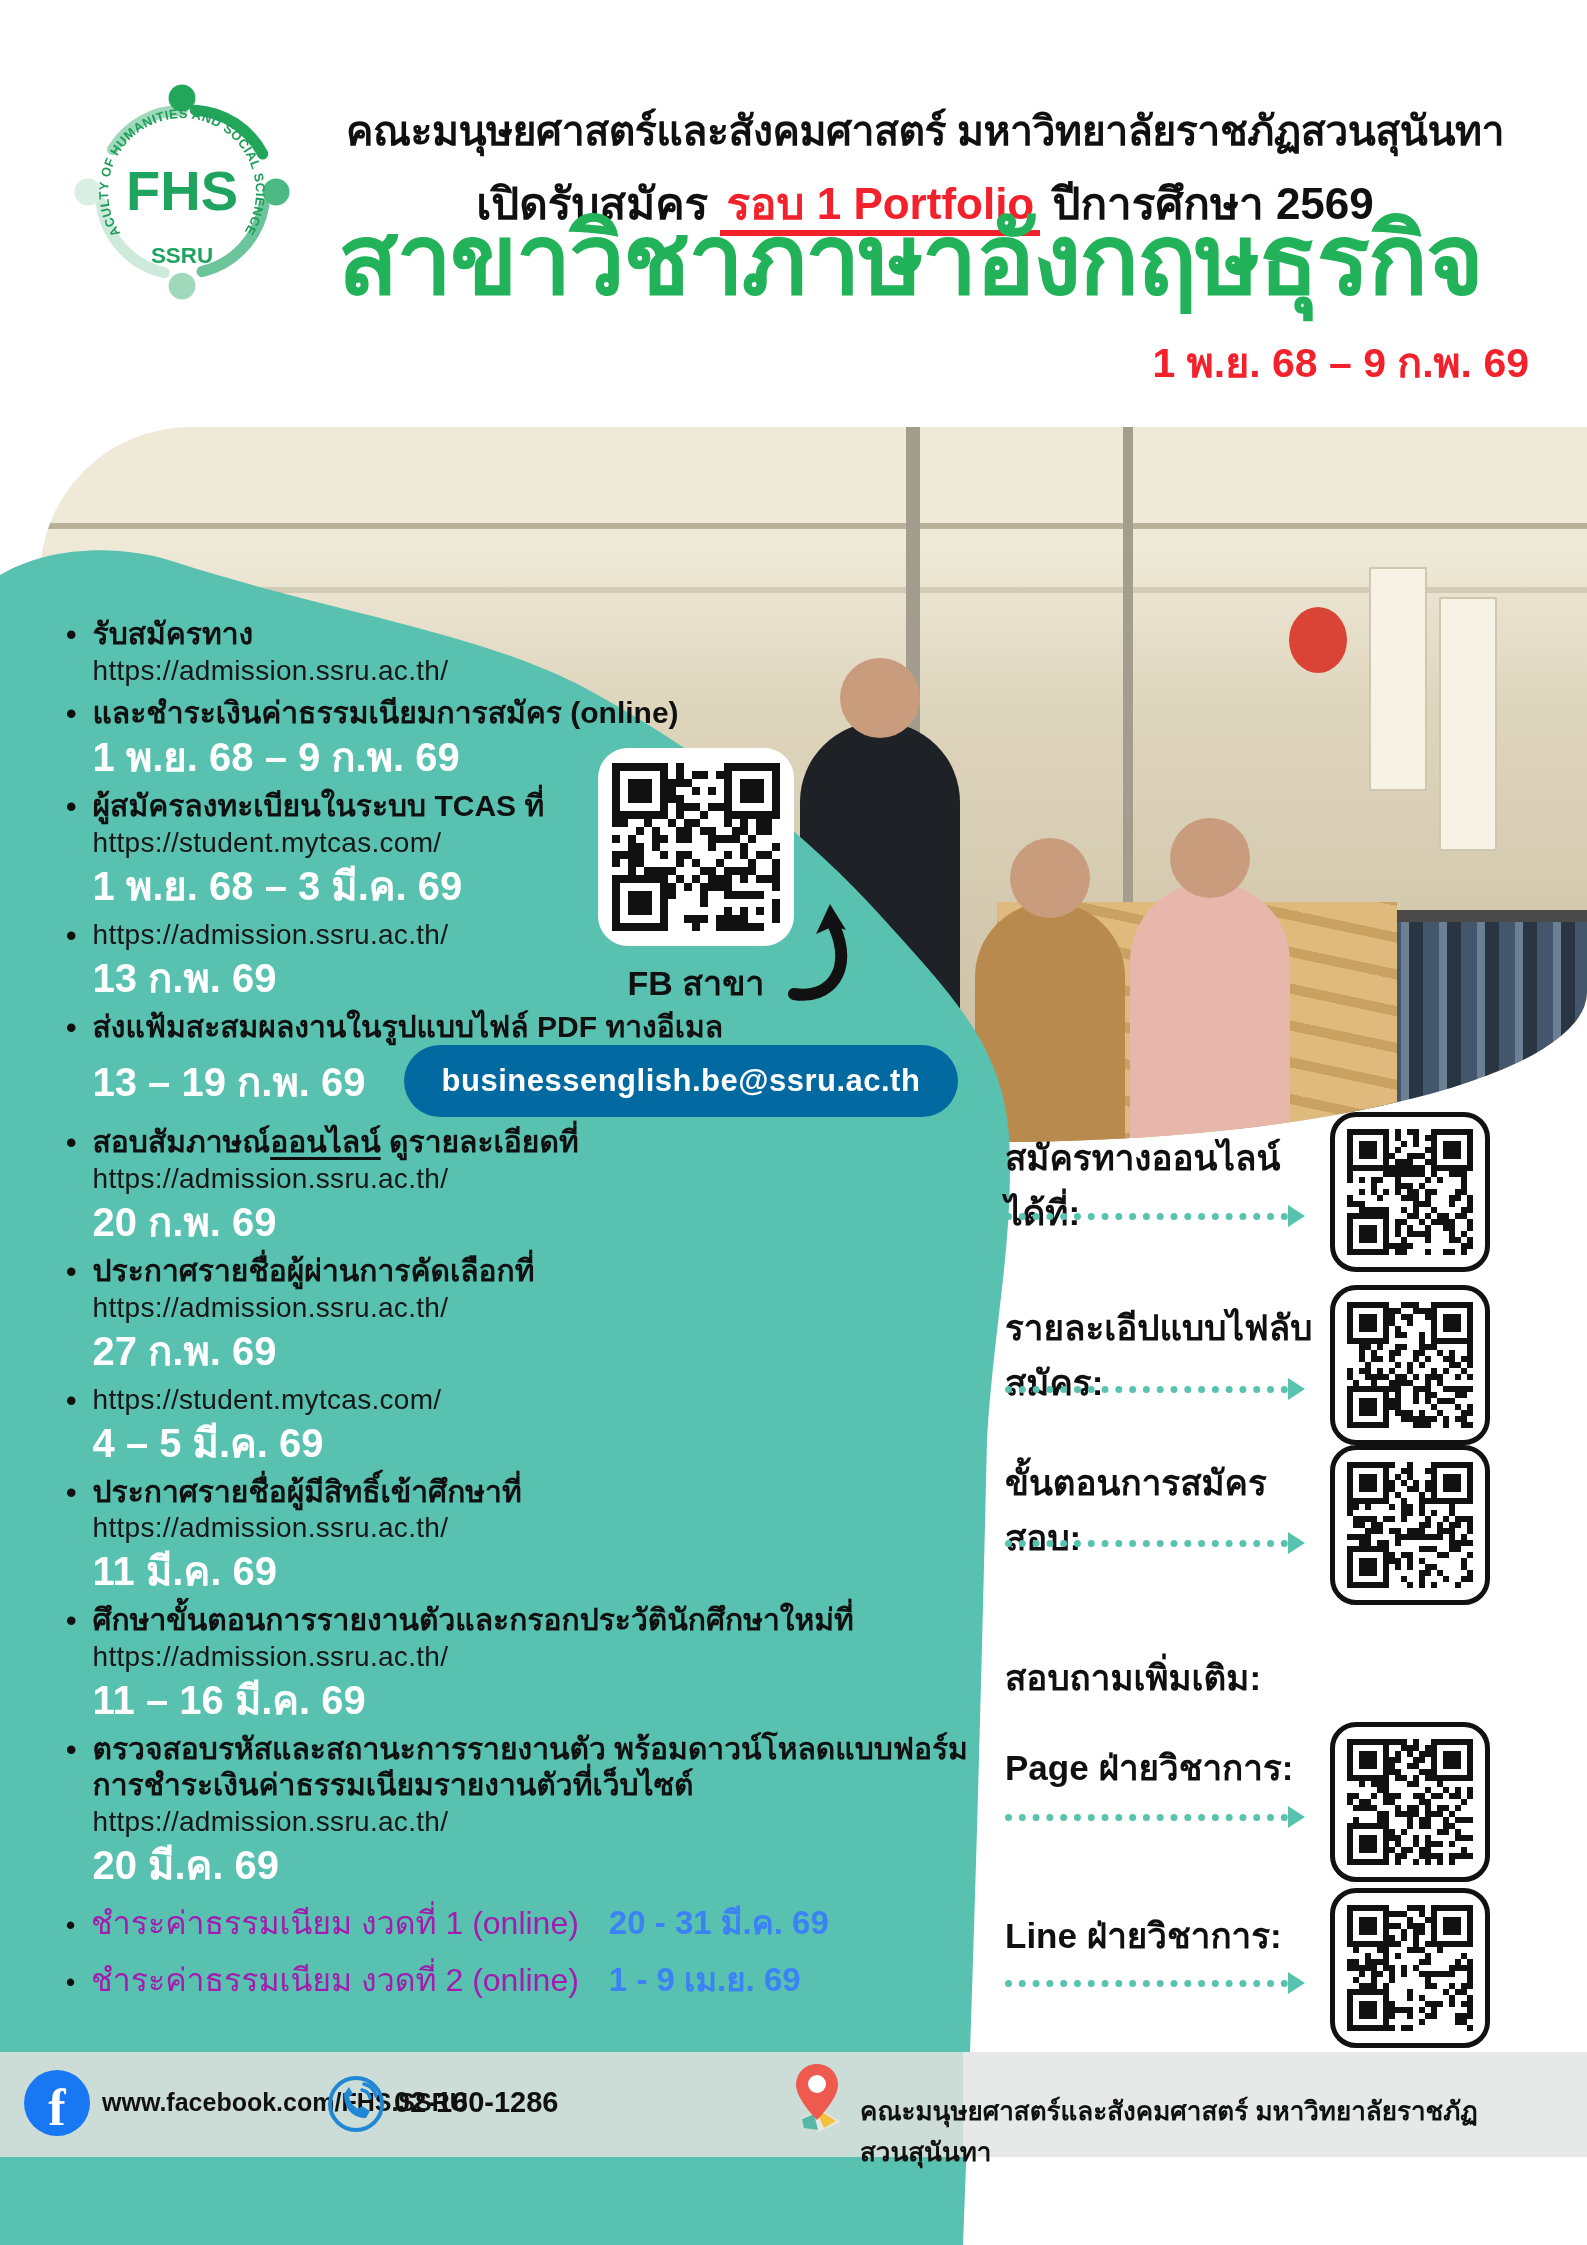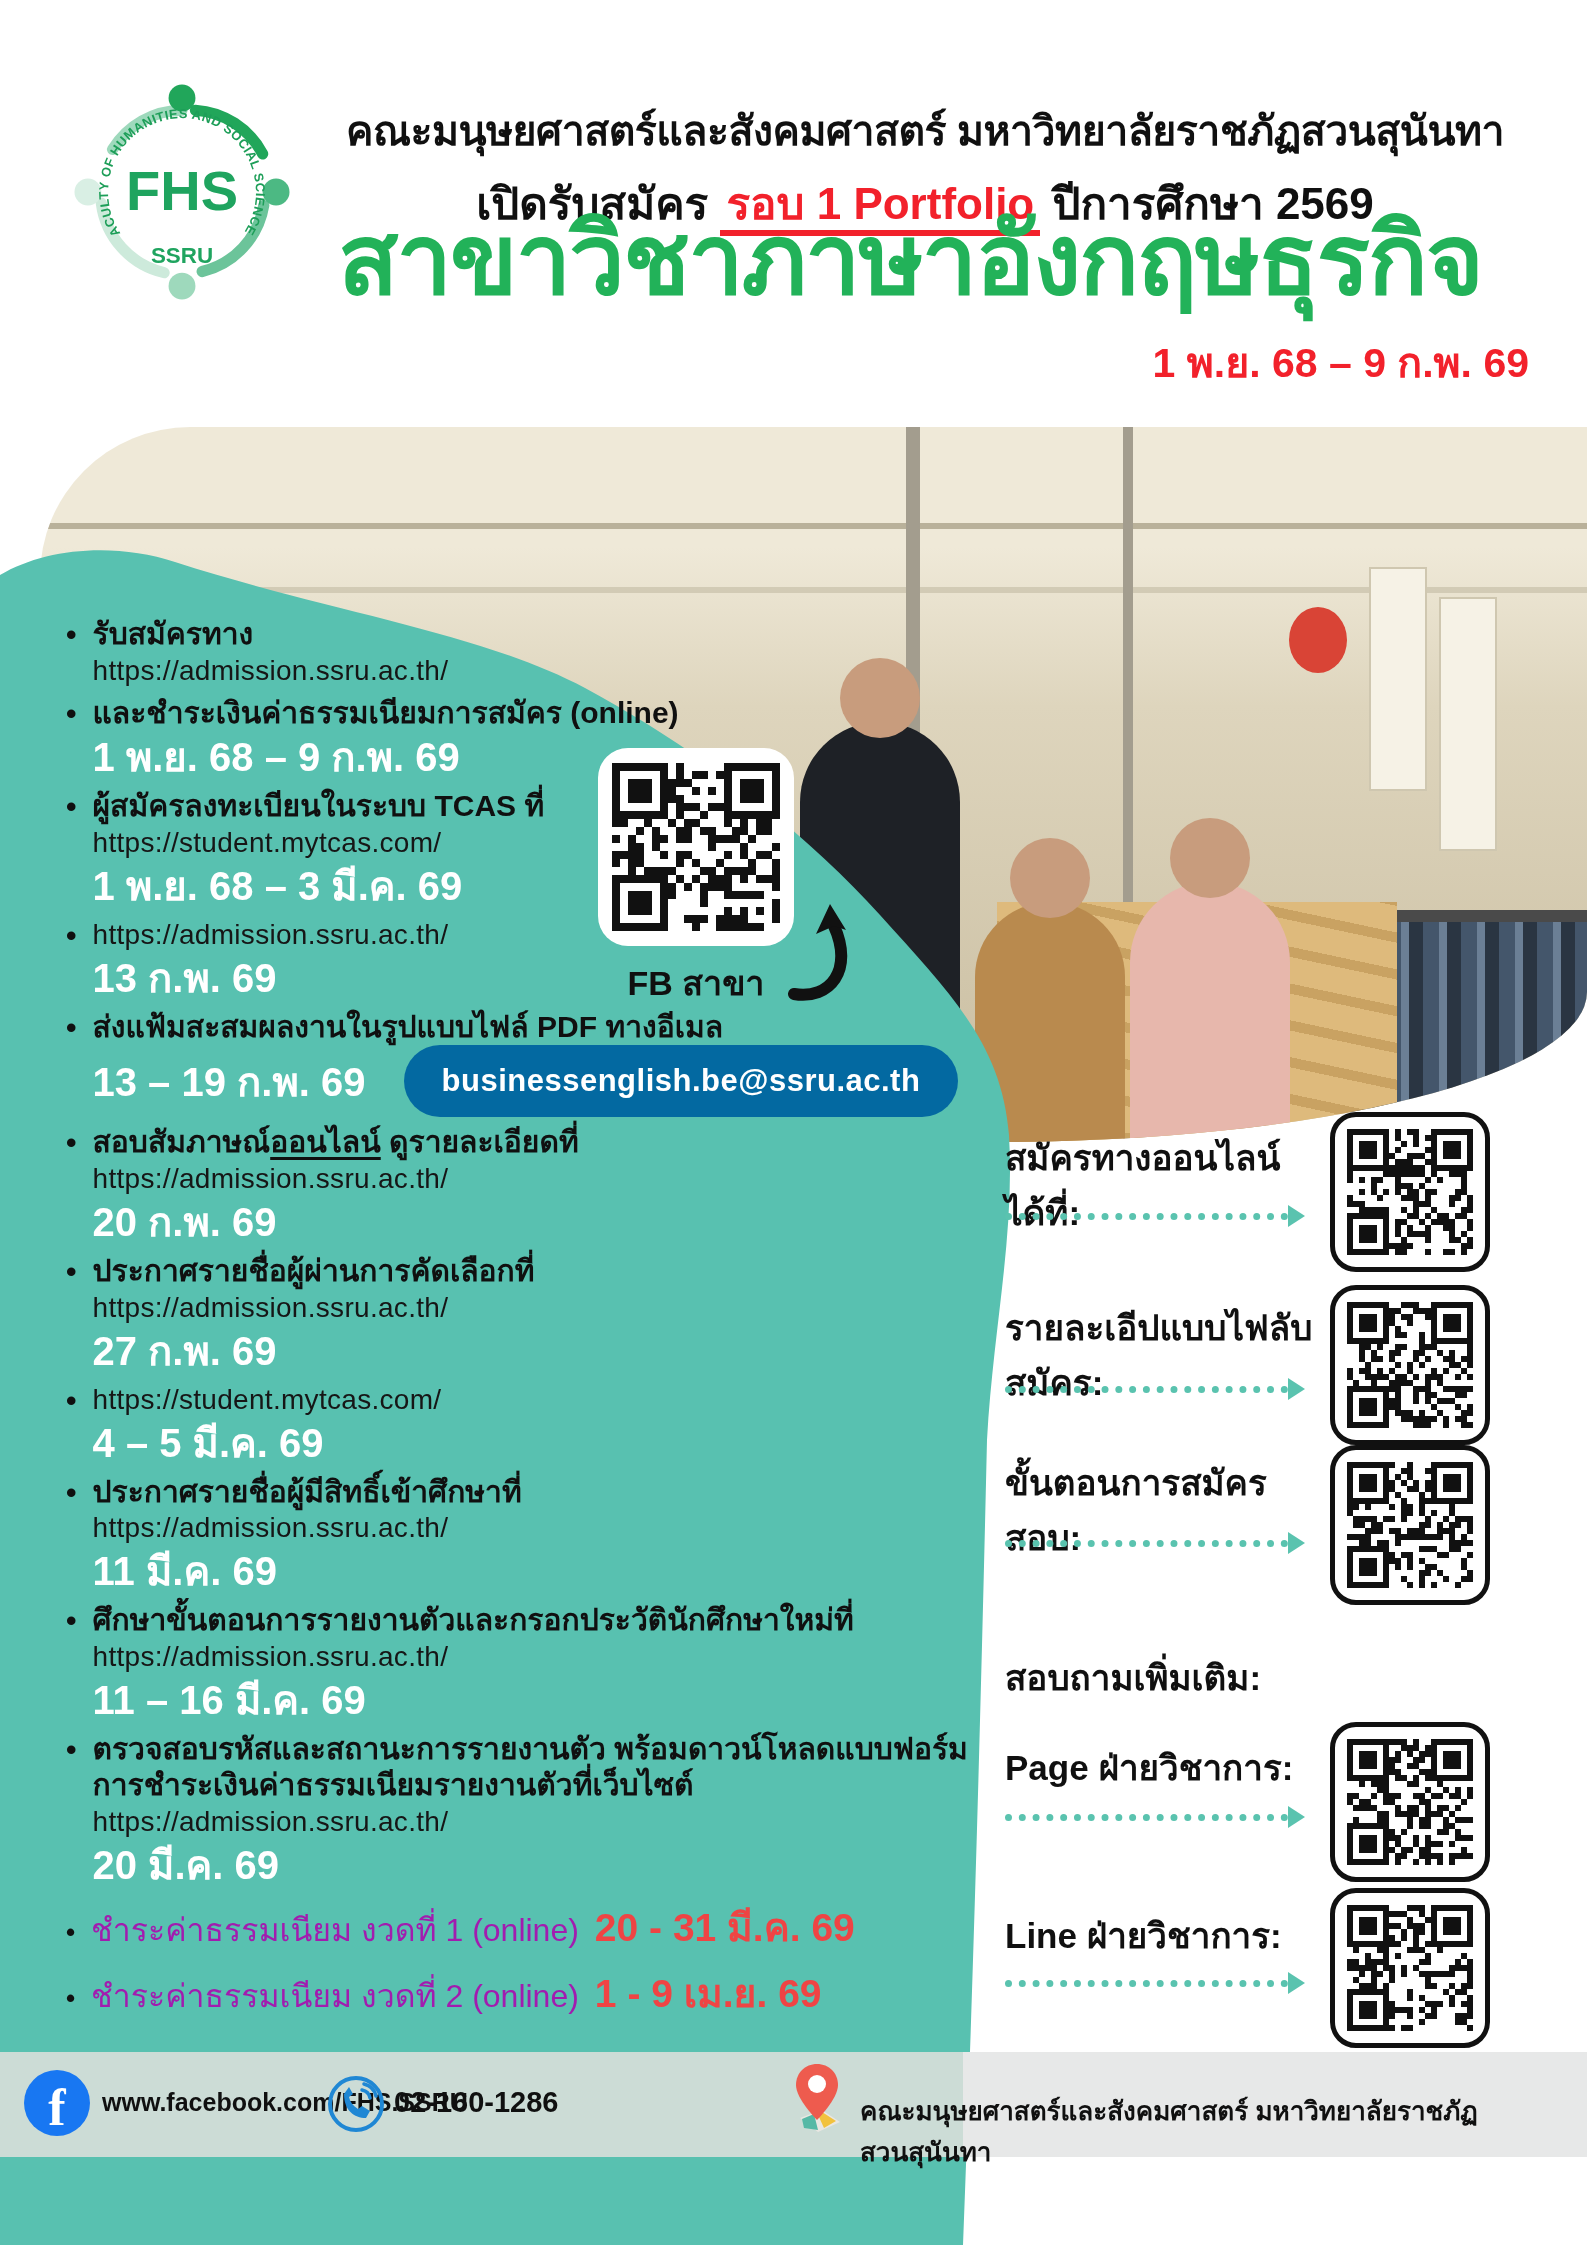--- a/index.html
+++ b/index.html
@@ -44,21 +44,21 @@
   .t-label{font-size:30px;font-weight:800;line-height:1.22;color:#101010;}
   .t-label .u{text-decoration:underline;text-underline-offset:5px;}
   .t-url{font-size:28px;font-weight:400;line-height:1.25;color:#161616;letter-spacing:0.3px;}
   .t-date{font-size:40px;font-weight:800;line-height:1.2;color:#ffffff;margin-top:2px;}
   .t-daterow{display:flex;align-items:center;gap:38px;}
   .email-pill{display:inline-block;background:#0369a1;color:#fff;font-size:31px;font-weight:800;
               letter-spacing:0.5px;border-radius:44px;padding:18px 38px;}
   .t-inline{display:flex;gap:16px;margin-bottom:4px;align-items:baseline;}
   .t-inline .bullet{font-size:26px;font-weight:700;}
   .t-inline .lbl{font-size:32px;font-weight:400;color:#a21caf;}
-  .t-inline .dt{font-size:39px;font-weight:800;color:#ef4444;}
+  .t-inline .dt{font-size:33px;font-weight:800;color:#3b82f6;margin-left:14px;}
 
   
   .fbqr-box{position:absolute;left:598px;top:748px;width:196px;height:198px;background:#fff;
             border-radius:30px;z-index:3;display:flex;align-items:center;justify-content:center;}
   .fbqr-box svg{width:168px;height:168px;}
   .fbqr-label{position:absolute;left:598px;top:956px;width:196px;text-align:center;
               font-size:34px;font-weight:800;z-index:3;}
   .fb-arrow{position:absolute;left:772px;top:892px;z-index:4;}
 
   

